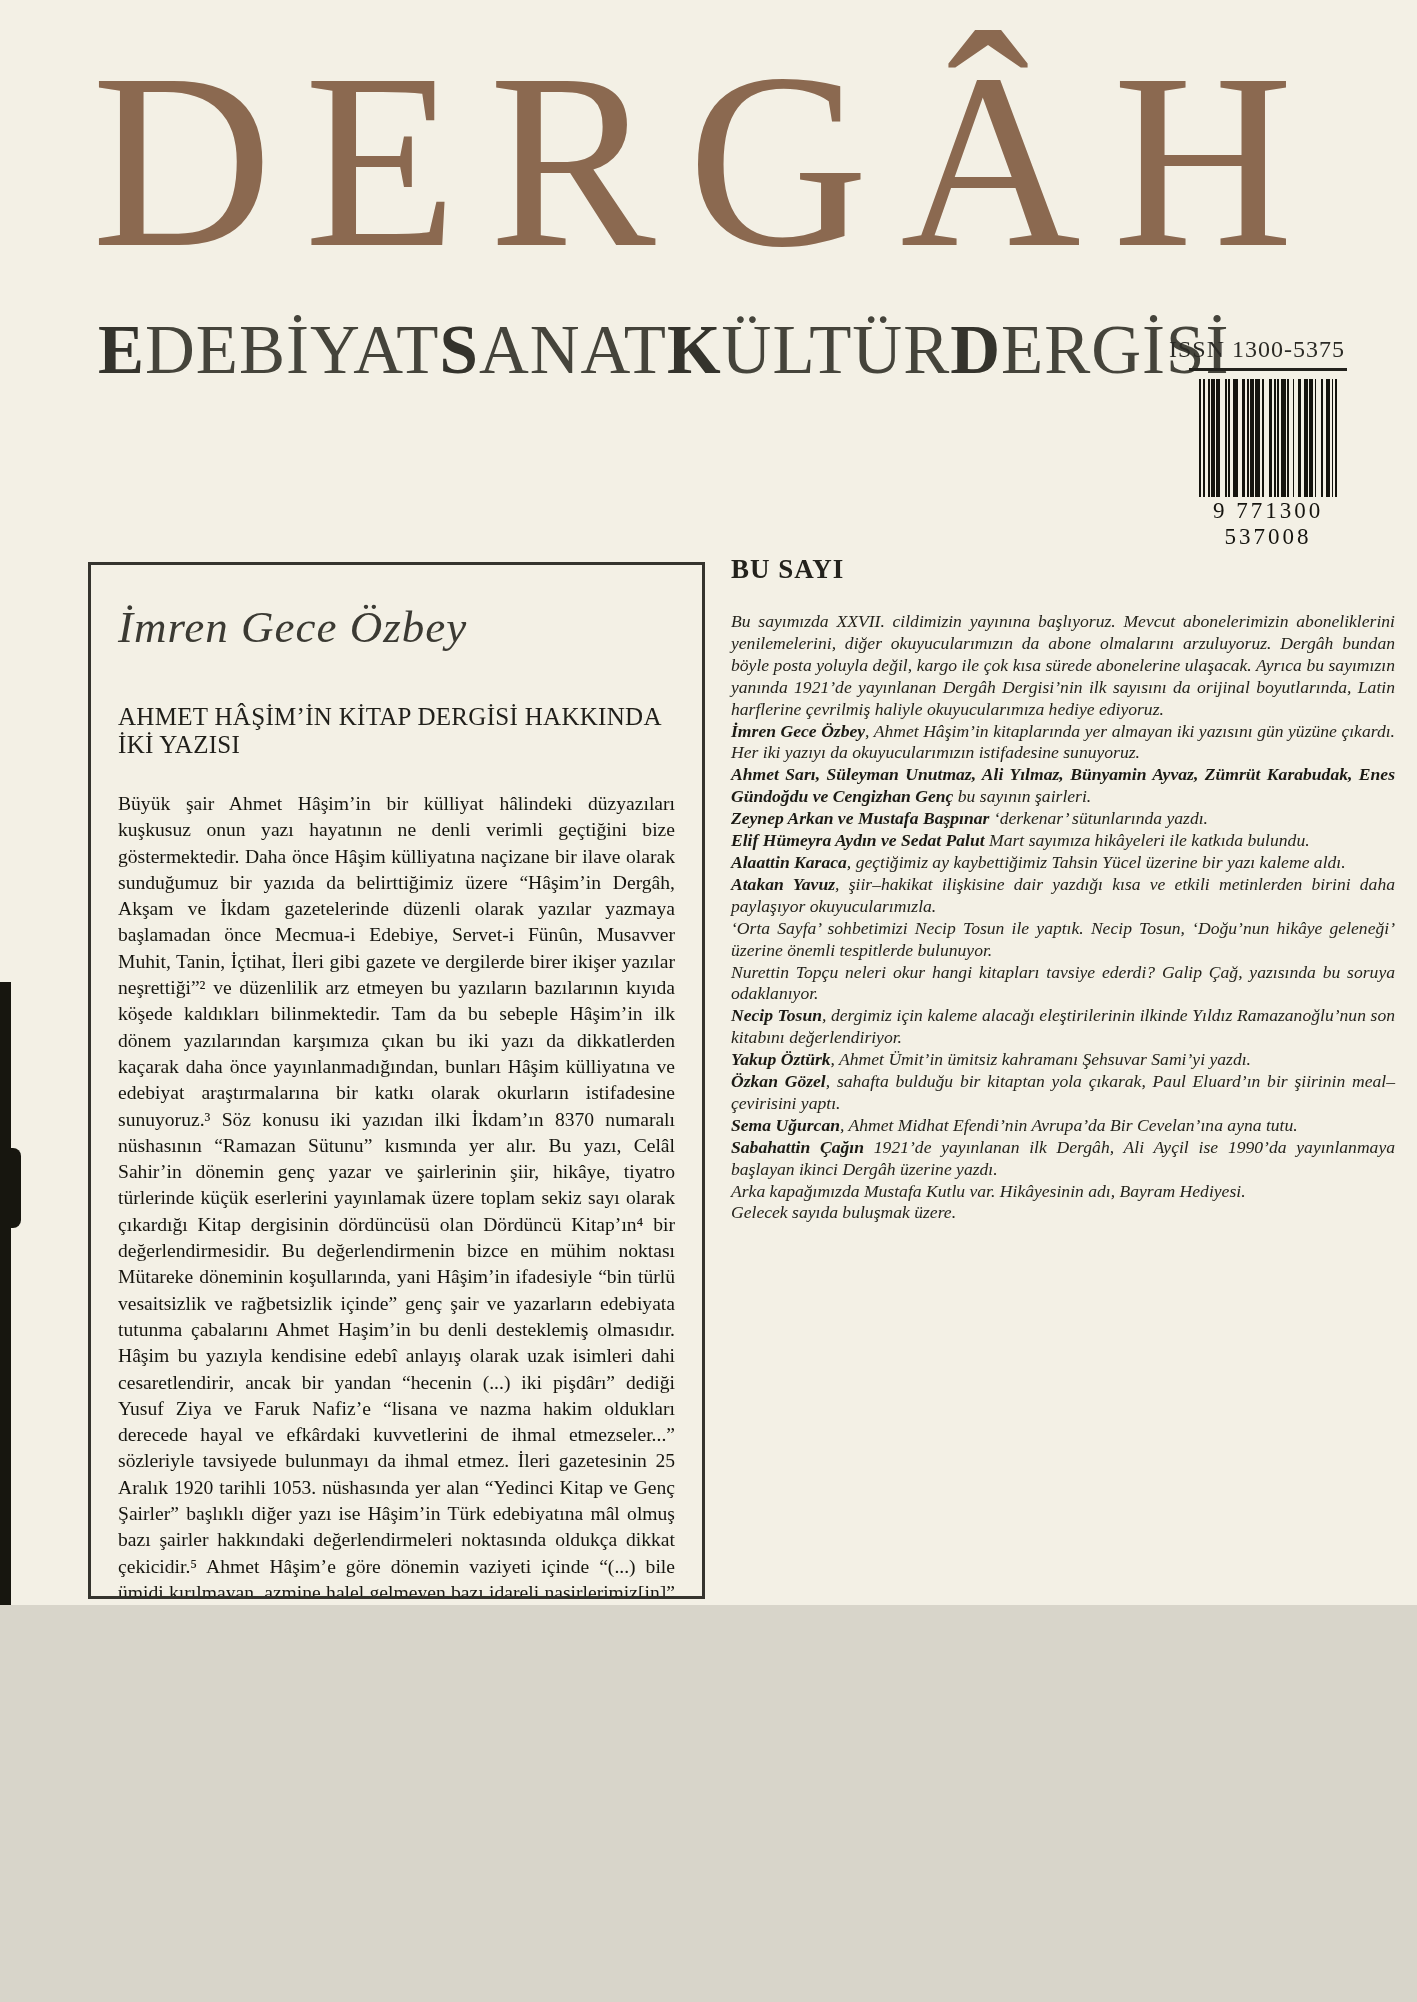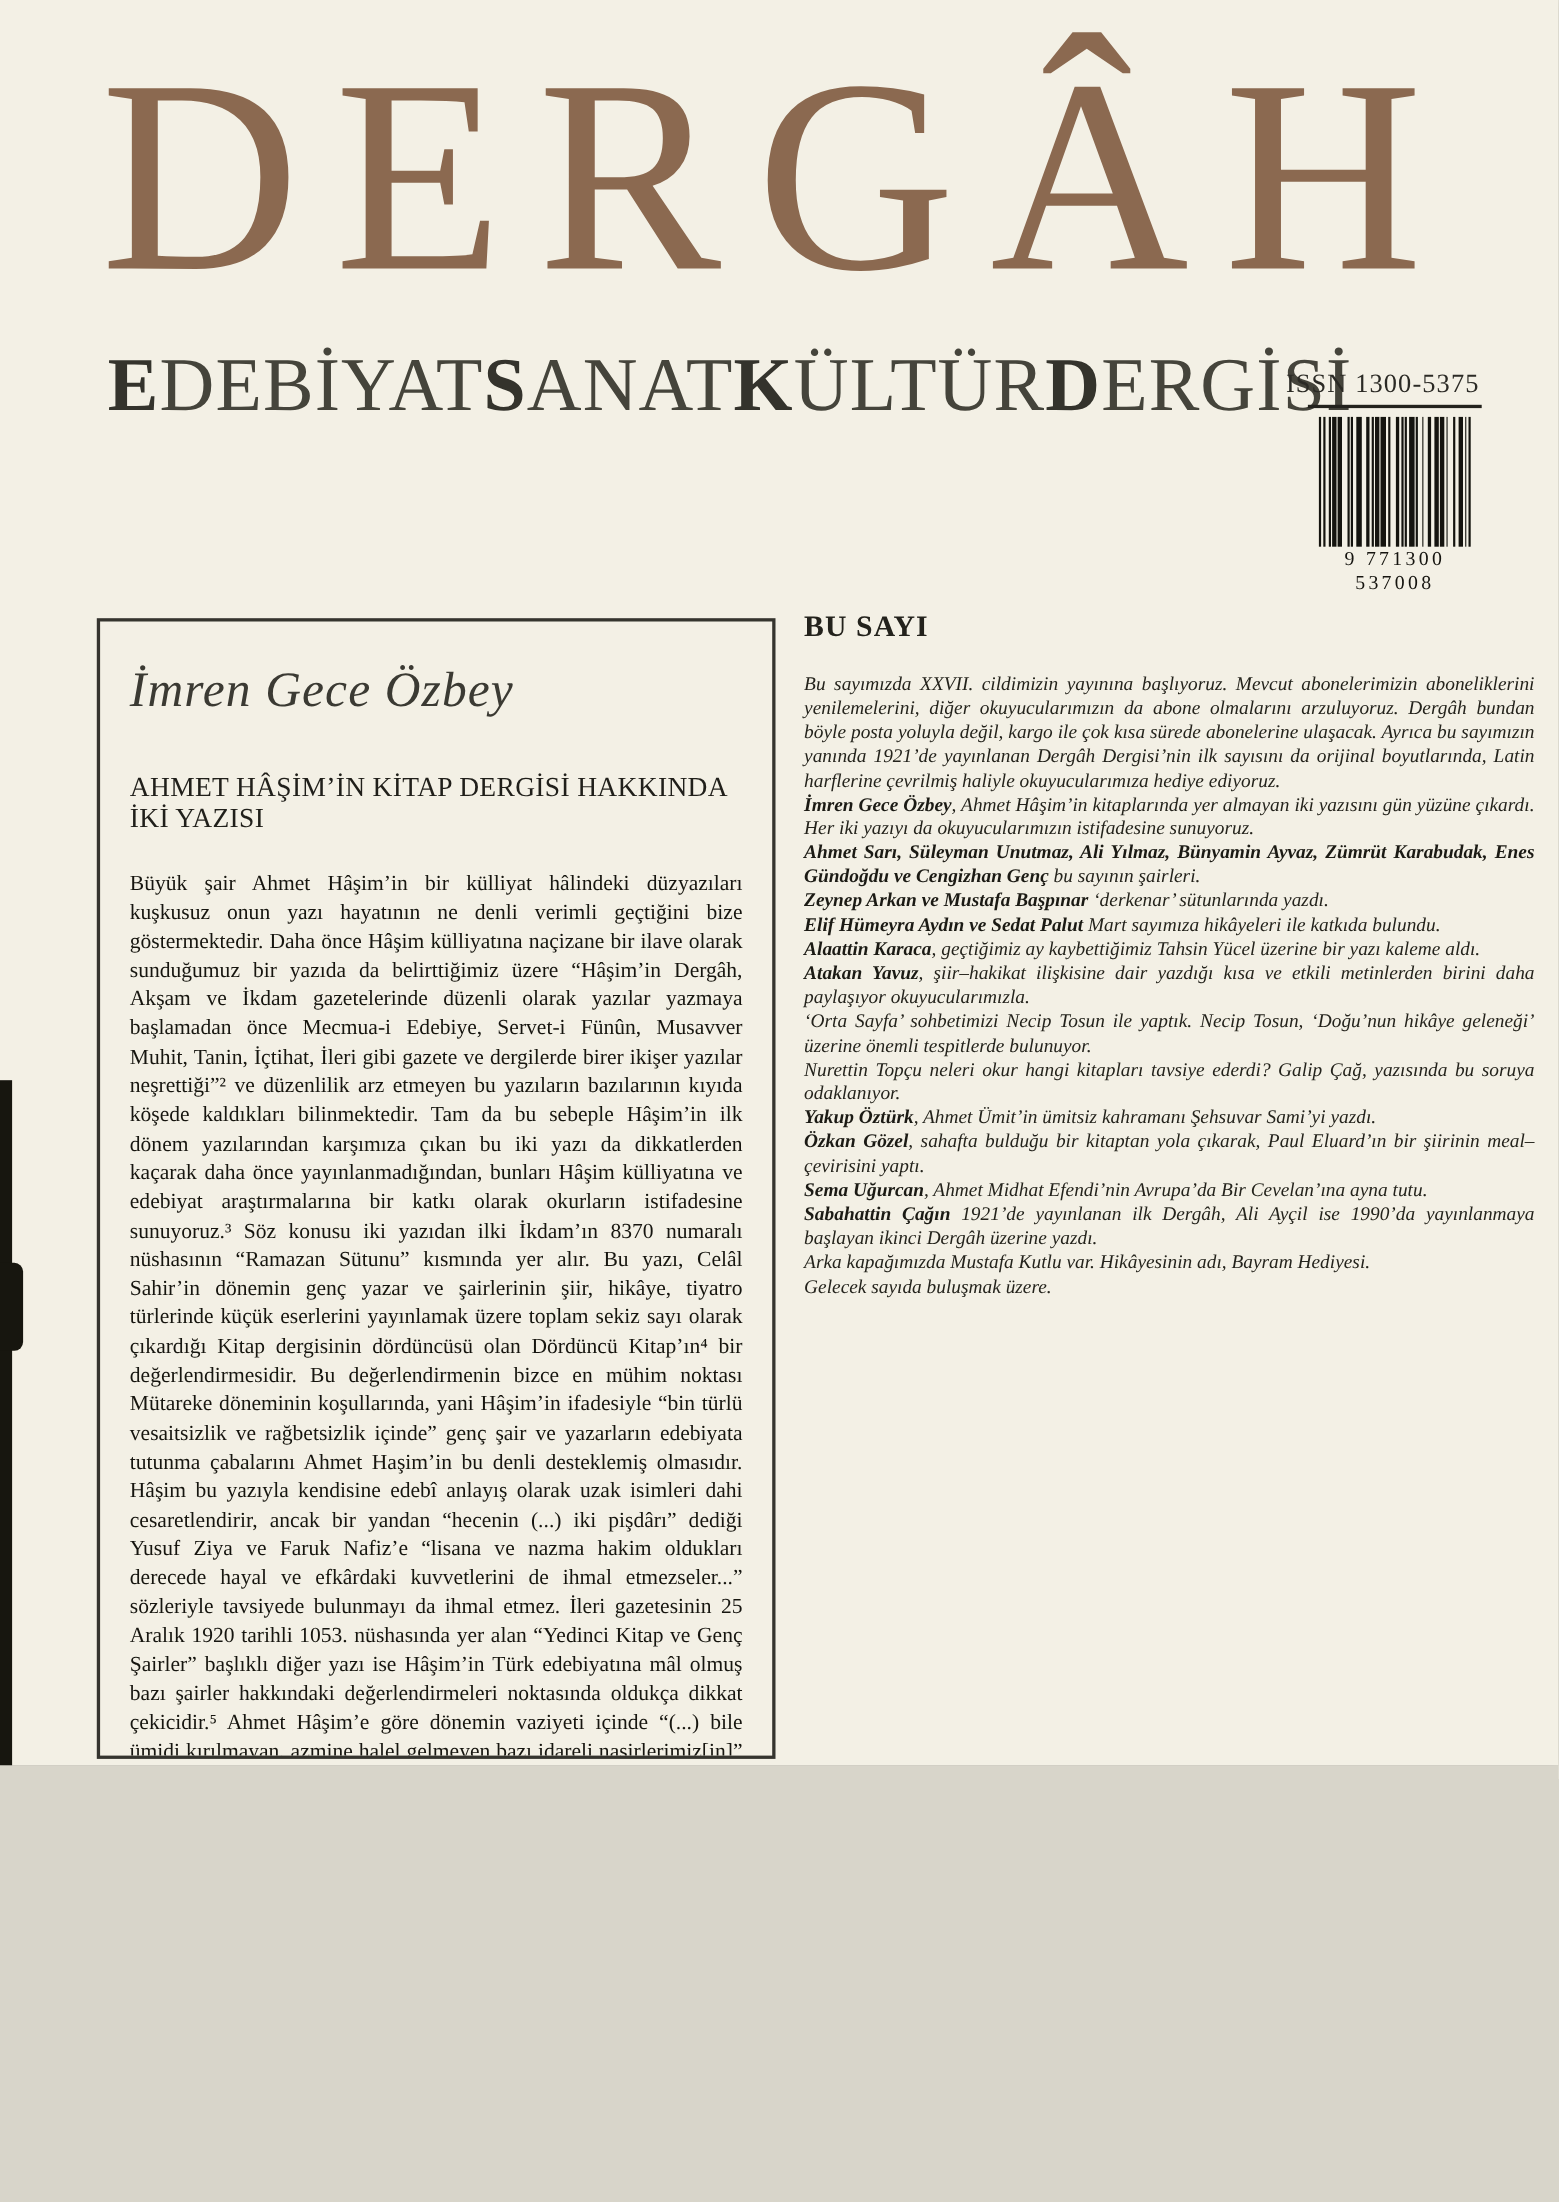--- a/index.html
+++ b/index.html
@@ -10,21 +10,21 @@
   .masthead-title{position:absolute;left:0;right:0;top:30px;text-align:center;
     font-size:250px;line-height:1.05;font-weight:400;letter-spacing:32px;color:#8b6950;white-space:nowrap;}
   .masthead-subtitle{position:absolute;left:98px;top:316px;font-size:69px;line-height:1;
     letter-spacing:1px;color:#45443b;white-space:nowrap;}
   .masthead-subtitle .seg-bold{font-weight:700;color:#34332c;}
   .issn{position:absolute;right:72px;top:336px;font-size:24px;letter-spacing:1px;color:#2b2a25;text-align:right;}
   .barcode{position:absolute;right:70px;top:368px;width:158px;border-top:3px solid #23221d;padding-top:8px;text-align:center;}
   .barcode-bars{height:118px;font-size:0;white-space:nowrap;display:block;}
   .barcode-bars .bar{display:inline-block;height:100%;background:#15140f;vertical-align:top;}
   .barcode-bars .bar.sp{background:transparent;}
-  .barcode-digits{display:block;font-size:18px;letter-spacing:3px;color:#15140f;margin-top:1px;}
+  .barcode-digits{display:block;font-size:23px;letter-spacing:3px;color:#15140f;margin-top:1px;}
 
   
   .article-box{position:absolute;left:88px;top:562px;width:617px;height:1037px;border:3px solid #35342e;
     box-sizing:border-box;padding:0 27px;overflow:hidden;}
   .article-author{margin:36px 0 0 0;font-style:italic;font-size:45px;color:#3b3a33;letter-spacing:1px;}
   .article-heading{margin:50px 0 0 0;font-size:25px;font-weight:400;color:#201f1a;letter-spacing:.3px;}
   .article-body{margin:32px 0 0 0;font-size:19.6px;line-height:26.3px;text-align:justify;color:#16150f;}
 
   
   .this-issue{position:absolute;left:731px;top:554px;width:664px;font-family:Liberation Serif, serif;}
@@ -77,20 +77,21 @@
     <p class="ti-intro">Bu sayımızda XXVII. cildimizin yayınına başlıyoruz. Mevcut abonelerimizin aboneliklerini yenilemelerini, diğer okuyucularımızın da abone olmalarını arzuluyoruz. Dergâh bundan böyle posta yoluyla değil, kargo ile çok kısa sürede abonelerine ulaşacak. Ayrıca bu sayımızın yanında 1921’de yayınlanan Dergâh Dergisi’nin ilk sayısını da orijinal boyutlarında, Latin harflerine çevrilmiş haliyle okuyucularımıza hediye ediyoruz.</p>
     <div>
         <p class="rc-item"><b>İmren Gece Özbey</b><span>, Ahmet Hâşim’in kitaplarında yer almayan iki yazısını gün yüzüne çıkardı. Her iki yazıyı da okuyucularımızın istifadesine sunuyoruz.</span></p>
         <p class="rc-item"><b>Ahmet Sarı, Süleyman Unutmaz, Ali Yılmaz, Bünyamin Ayvaz, Zümrüt Karabudak, Enes Gündoğdu ve Cengizhan Genç</b><span> bu sayının şairleri.</span></p>
         <p class="rc-item"><b>Zeynep Arkan ve Mustafa Başpınar</b><span> ‘derkenar’ sütunlarında yazdı.</span></p>
         <p class="rc-item"><b>Elif Hümeyra Aydın ve Sedat Palut</b><span> Mart sayımıza hikâyeleri ile katkıda bulundu.</span></p>
         <p class="rc-item"><b>Alaattin Karaca</b><span>, geçtiğimiz ay kaybettiğimiz Tahsin Yücel üzerine bir yazı kaleme aldı.</span></p>
         <p class="rc-item"><b>Atakan Yavuz</b><span>, şiir–hakikat ilişkisine dair yazdığı kısa ve etkili metinlerden birini daha paylaşıyor okuyucularımızla.</span></p>
         <p class="rc-item"><span>‘Orta Sayfa’ sohbetimizi Necip Tosun ile yaptık. Necip Tosun, ‘Doğu’nun hikâye geleneği’ üzerine önemli tespitlerde bulunuyor.</span></p>
         <p class="rc-item"><span>Nurettin Topçu neleri okur hangi kitapları tavsiye ederdi? Galip Çağ, yazısında bu soruya odaklanıyor.</span></p>
+        <p class="rc-item"><b>Necip Tosun</b><span>, dergimiz için kaleme alacağı eleştirilerinin ilkinde Yıldız Ramazanoğlu’nun son kitabını değerlendiriyor.</span></p>
         <p class="rc-item"><b>Yakup Öztürk</b><span>, Ahmet Ümit’in ümitsiz kahramanı Şehsuvar Sami’yi yazdı.</span></p>
         <p class="rc-item"><b>Özkan Gözel</b><span>, sahafta bulduğu bir kitaptan yola çıkarak, Paul Eluard’ın bir şiirinin meal–çevirisini yaptı.</span></p>
         <p class="rc-item"><b>Sema Uğurcan</b><span>, Ahmet Midhat Efendi’nin Avrupa’da Bir Cevelan’ına ayna tutu.</span></p>
         <p class="rc-item"><b>Sabahattin Çağın</b><span> 1921’de yayınlanan ilk Dergâh, Ali Ayçil ise 1990’da yayınlanmaya başlayan ikinci Dergâh üzerine yazdı.</span></p>
         <p class="rc-item"><span>Arka kapağımızda Mustafa Kutlu var. Hikâyesinin adı, Bayram Hediyesi.</span></p>
         <p class="rc-item"><span>Gelecek sayıda buluşmak üzere.</span></p>
       </div>
   </div>
 
   <div class="rule"></div>

